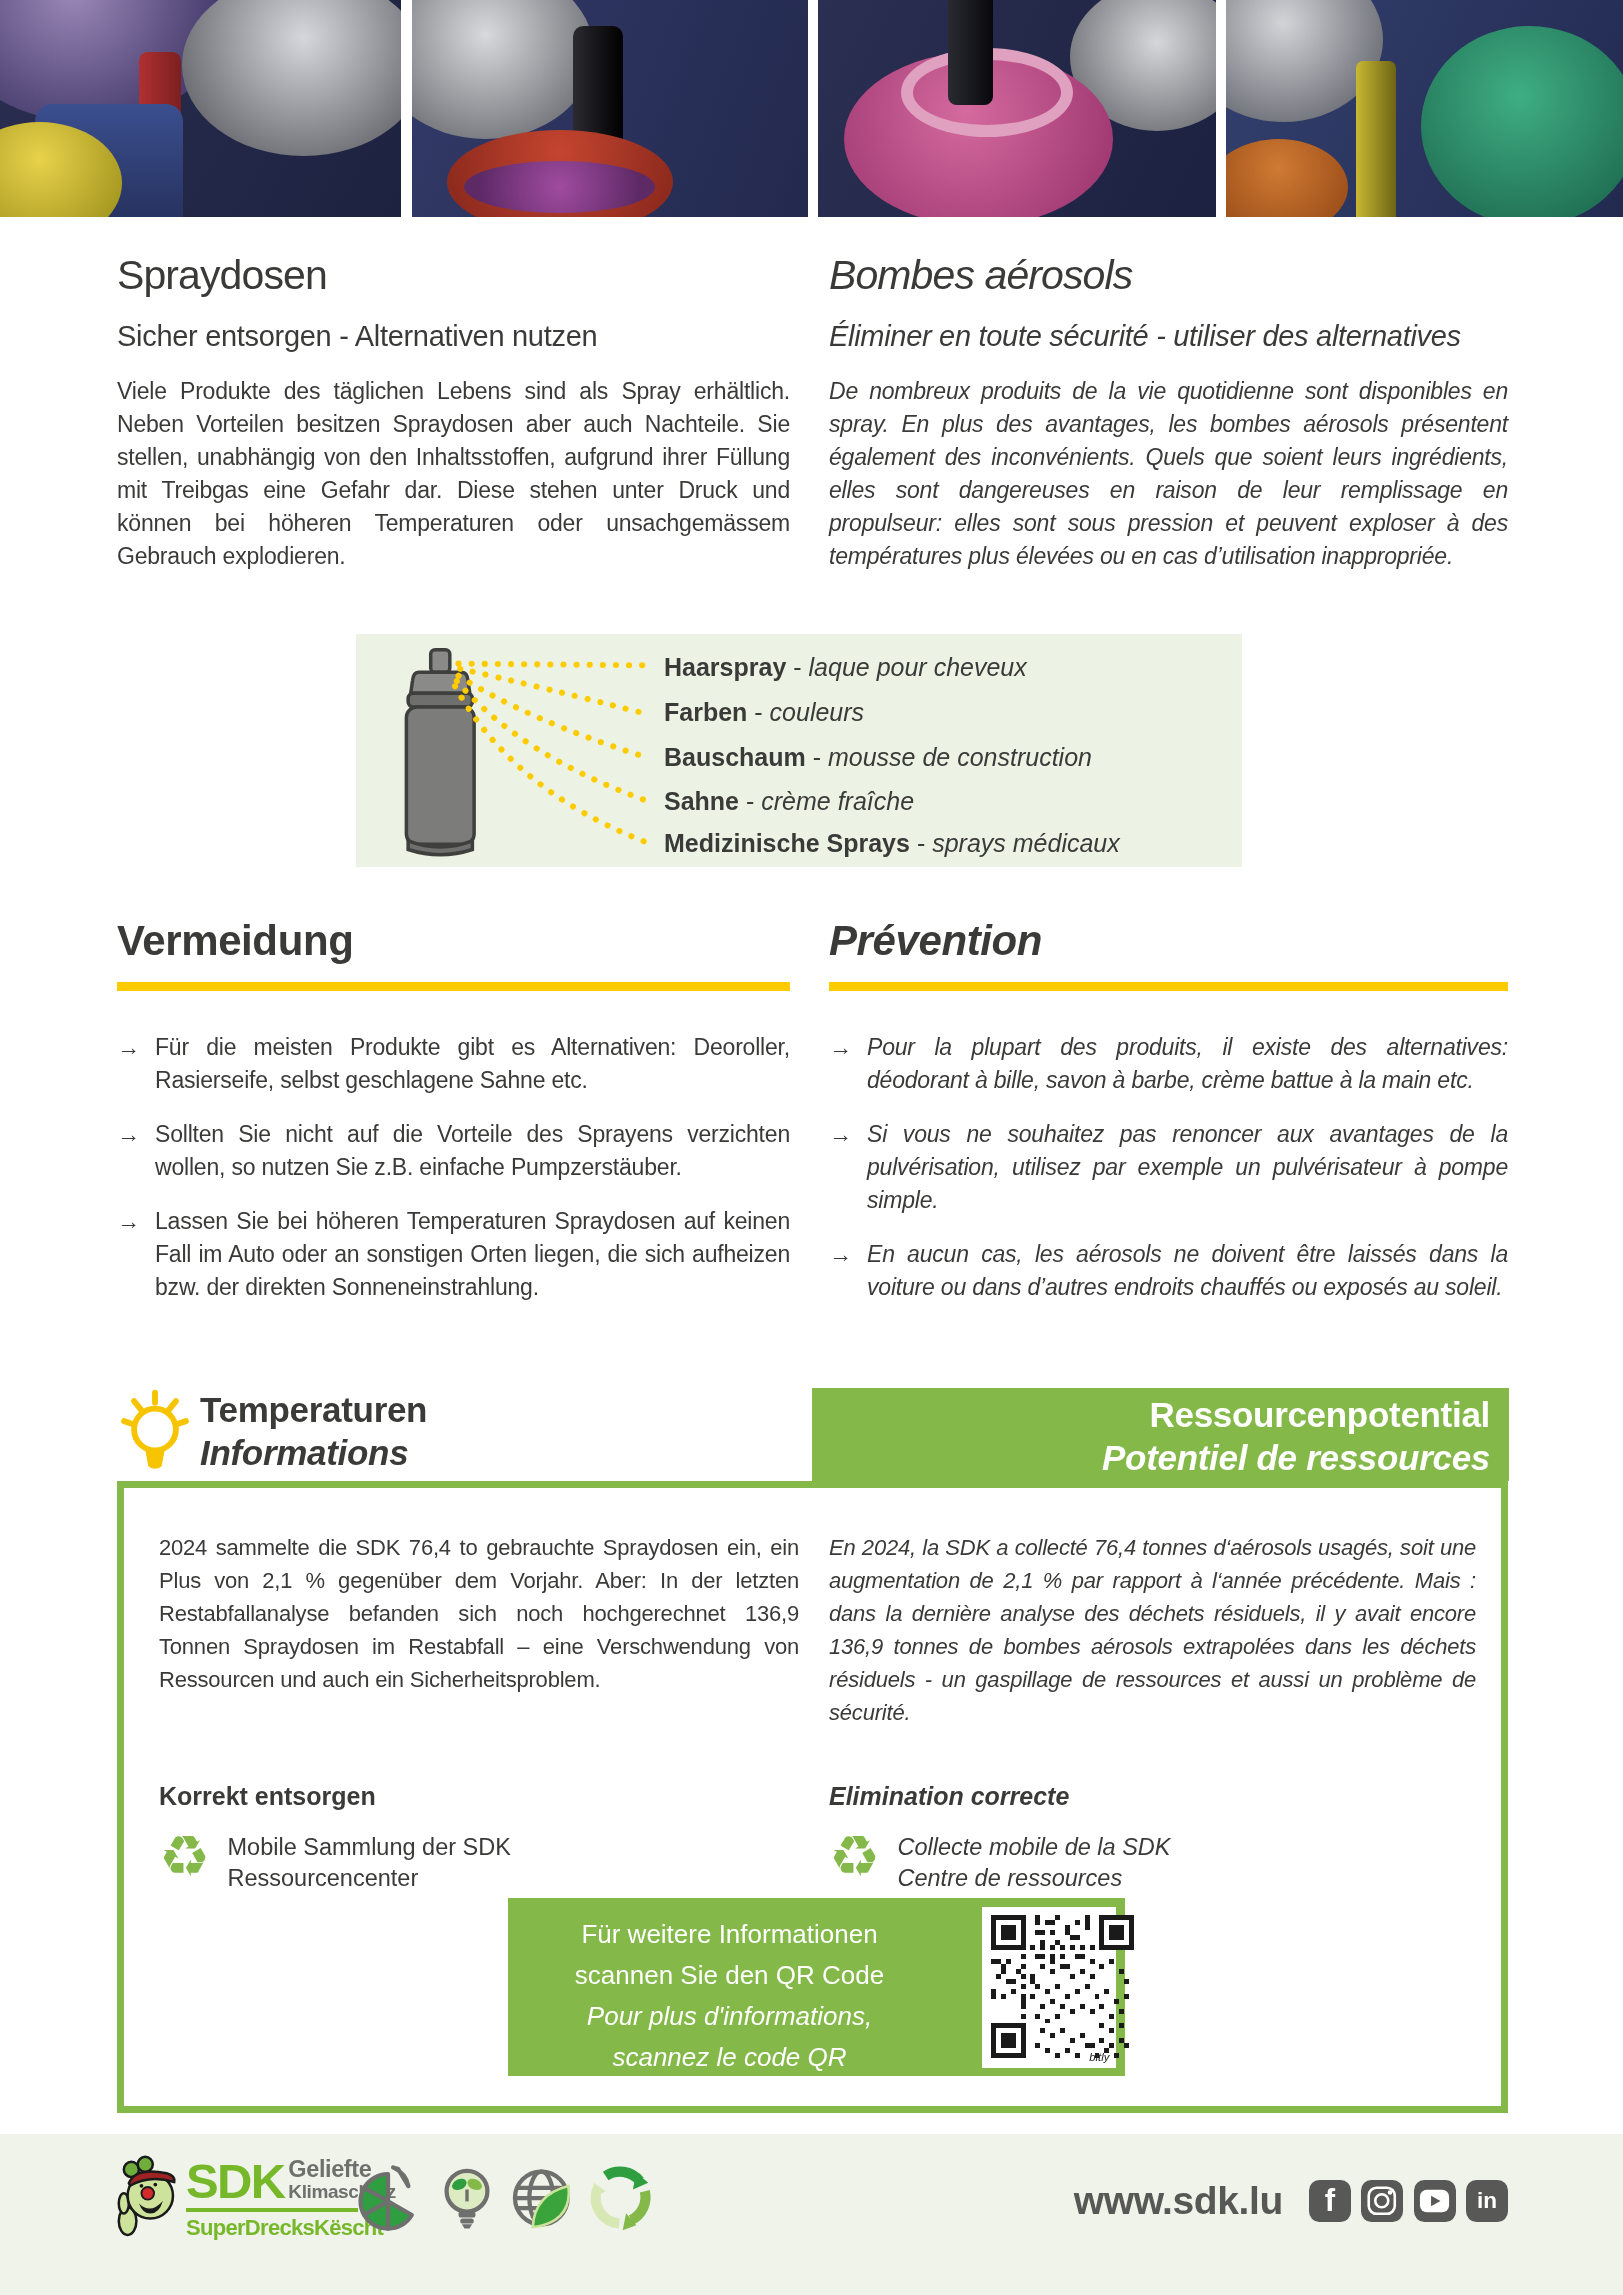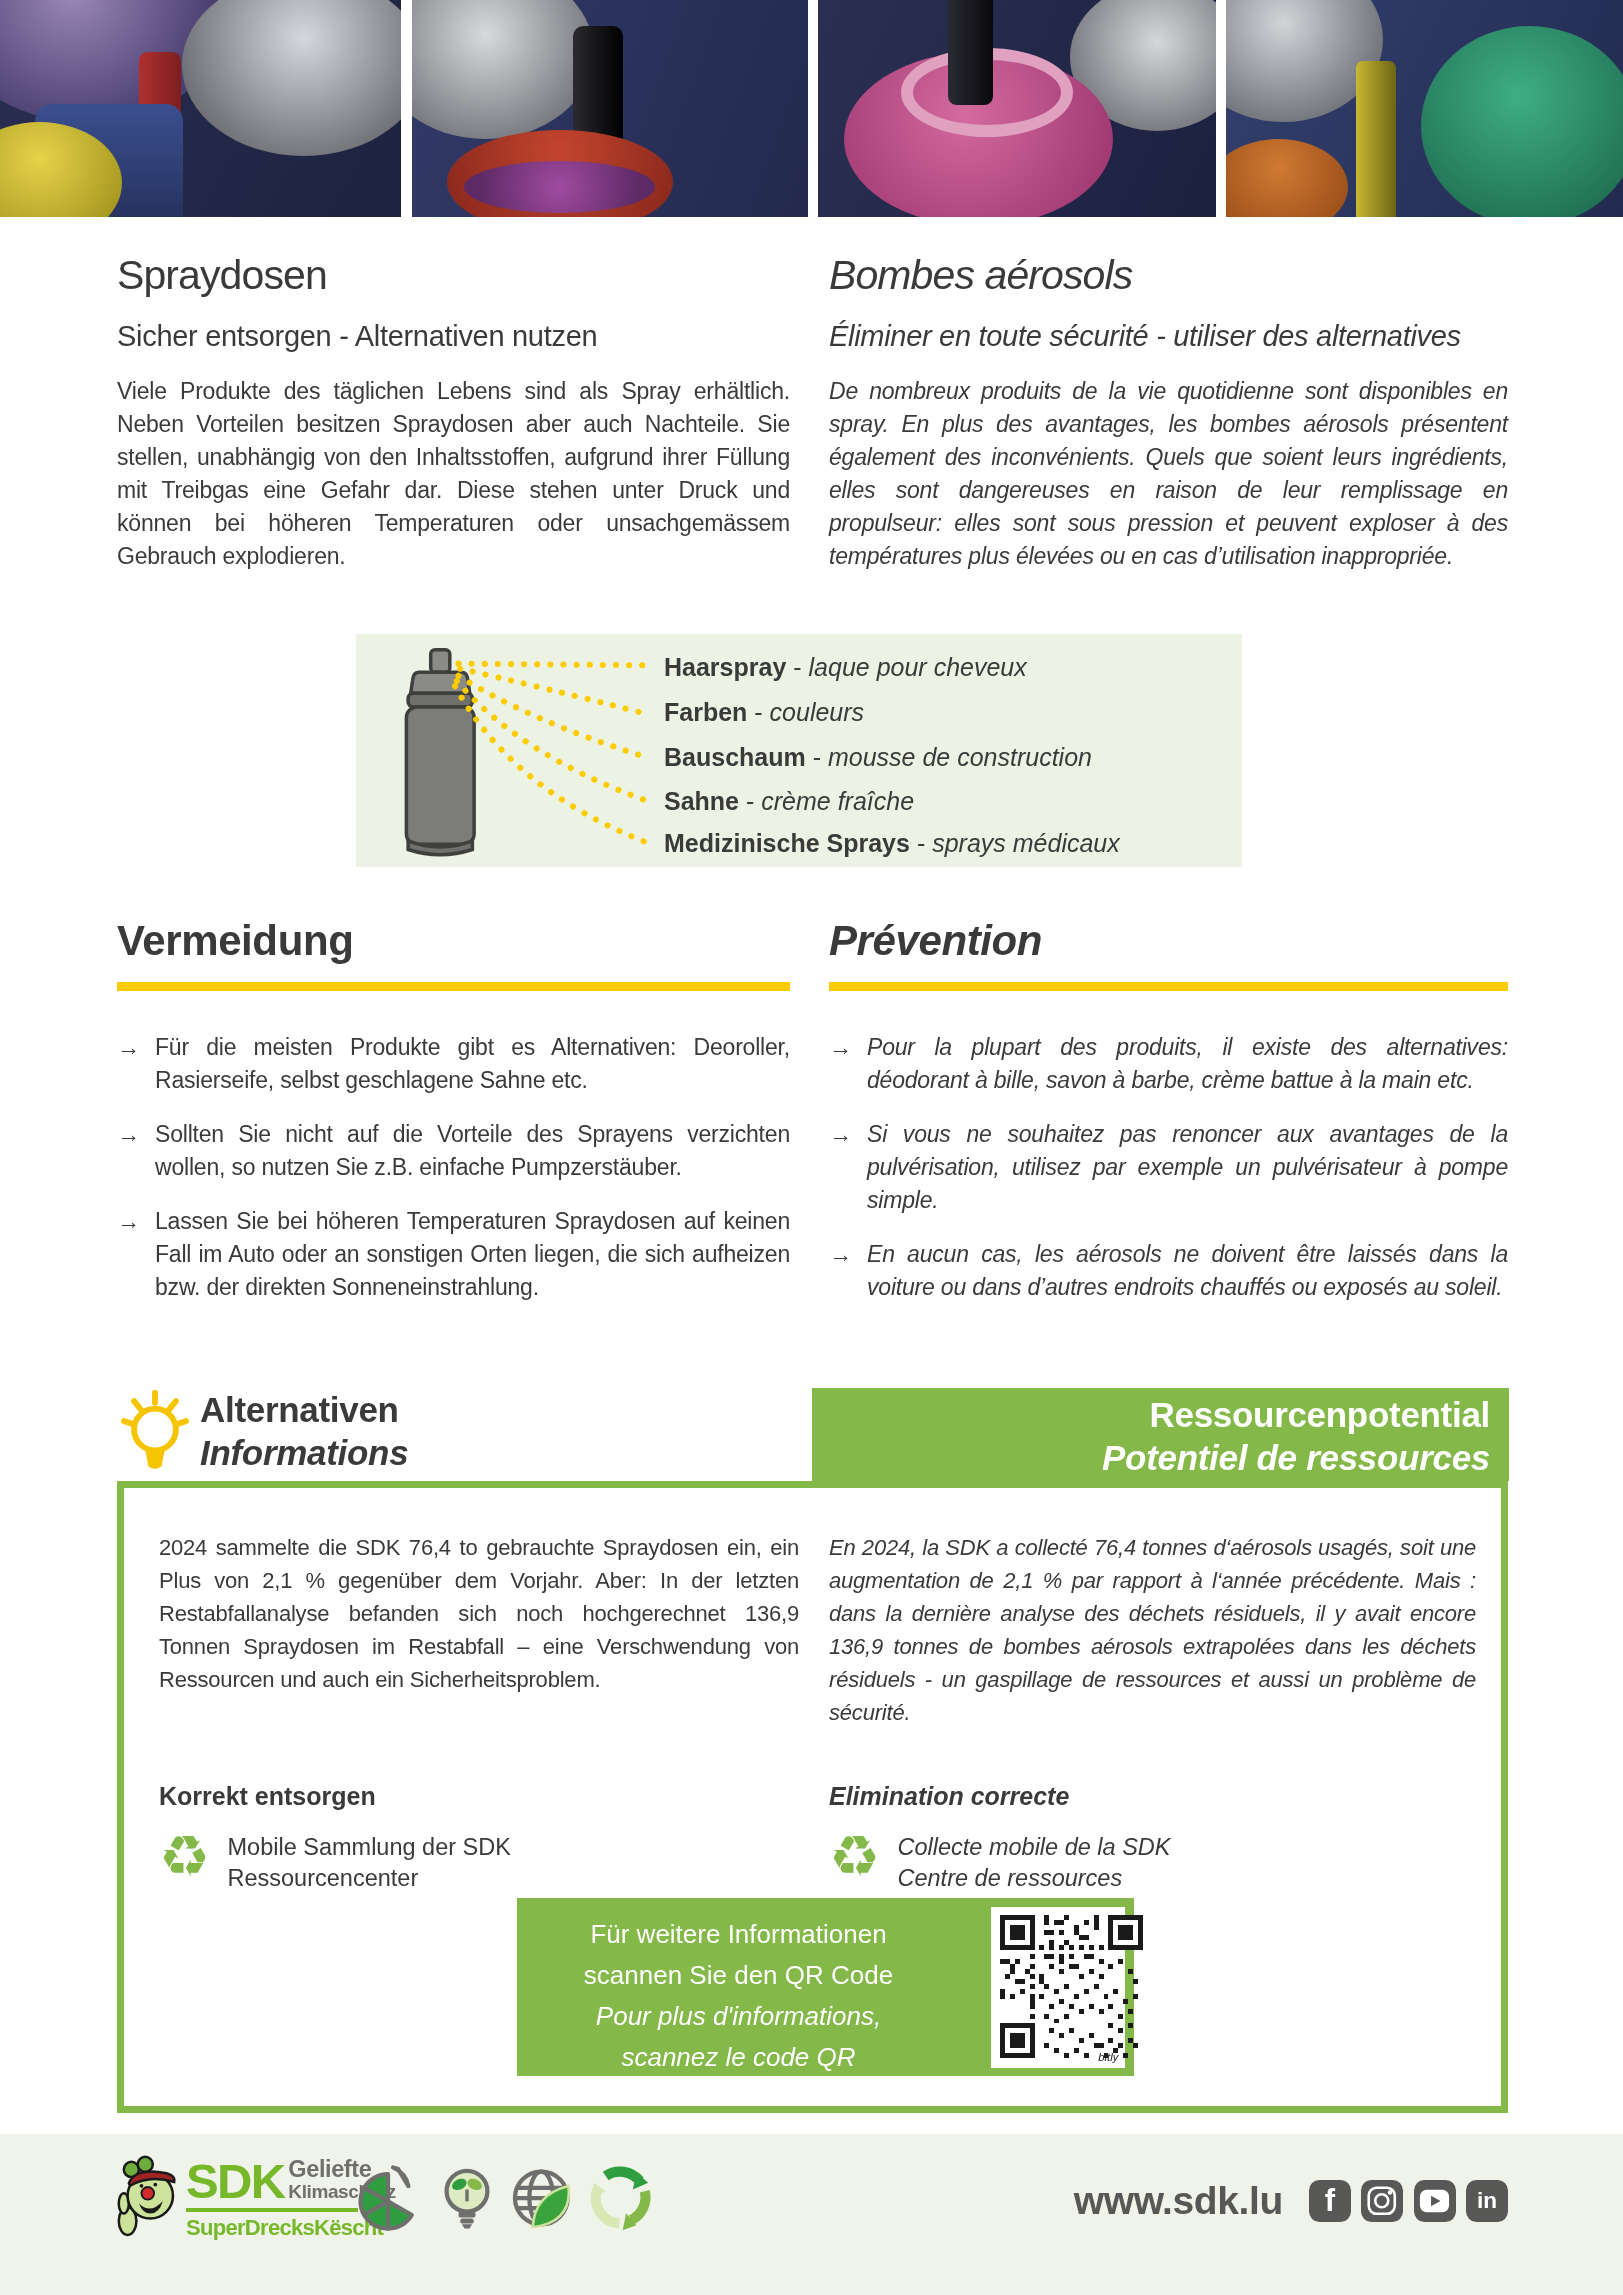--- a/index.html
+++ b/index.html
@@ -34,21 +34,21 @@
            padding:5.2px 19px 0 0;box-sizing:border-box;letter-spacing:-0.3px;}
   
   .bigbox{left:117px;top:1481px;width:1391px;height:632px;border:7px solid #84b94a;
           box-sizing:border-box;background:#ffffff;}
   .boxtext{position:absolute;top:43px;width:640px;font-size:22px;line-height:33px;
            text-align:justify;letter-spacing:-0.2px;}
   .subhead{position:absolute;top:294px;font-size:25px;font-weight:bold;}
   .collect{position:absolute;top:340px;display:flex;align-items:flex-start;}
   .recycle{font-size:57px;line-height:57px;color:#84b94a;margin-right:17.4px;}
   .collectlabel{font-size:23.5px;line-height:31px;padding-top:3.5px;}
-  .qrbanner{position:absolute;left:393px;top:410px;width:617px;height:178px;background:#84b94a;}
+  .qrbanner{position:absolute;left:384px;top:410px;width:617px;height:178px;background:#84b94a;}
   .qrtext{position:absolute;left:0;top:15.6px;width:443px;text-align:center;color:#ffffff;
           font-size:26px;line-height:41px;}
   .qrwhite{position:absolute;right:8.7px;top:8.7px;width:134px;height:161px;background:#ffffff;}
   .bitly{position:absolute;right:7px;bottom:5.2px;font-size:11.3px;font-style:italic;color:#222;}
   
   .footer{left:0;top:2134px;width:1623px;height:162px;background:#eff3e9;}
   .sdkword{font-size:49px;font-weight:bold;color:#76b82a;letter-spacing:-1.7px;line-height:49px;}
   .tagline{color:#6f6f6e;font-weight:bold;line-height:1.0;letter-spacing:-0.4px;}
   .brand{font-size:22px;font-weight:bold;color:#76b82a;letter-spacing:-0.7px;}
   .reg{font-size:12px;color:#6f6f6e;vertical-align:super;font-weight:bold;}
@@ -153,21 +153,21 @@
         <circle cx="45" cy="52" r="25"></circle>
         <line x1="45" y1="8" x2="45" y2="20"></line>
         <line x1="20" y1="18" x2="28" y2="28"></line>
         <line x1="70" y1="18" x2="62" y2="28"></line>
         <line x1="8" y1="42" x2="20" y2="46"></line>
         <line x1="82" y1="42" x2="70" y2="46"></line>
       </g>
       <path d="M33 74 h24 l-4 22 q-8 6 -16 0 z" fill="#f6c400"></path>
     </svg>
     <div style="position:absolute;left:83px;top:1.7px;">
-      <div class="infohead">Alternativen</div>
+      <div class="infohead">Temperaturen</div>
       <div class="infohead fr">Informations</div>
     </div>
   </div>
   <div class="abs reshead">
     <div>Ressourcenpotential</div>
     <div class="fr">Potentiel de ressources</div>
   </div>
 
   <div class="abs bigbox">
     <div class="boxtext" style="left:35px;">2024 sammelte die SDK 76,4 to gebrauchte Spraydosen ein, ein Plus von 2,1 % gegenüber dem Vorjahr. Aber: In der letzten Restabfallanalyse befanden sich noch hochgerechnet 136,9 Tonnen Spraydosen im Restabfall – eine Verschwendung von Ressourcen und auch ein Sicherheitsproblem.</div>

